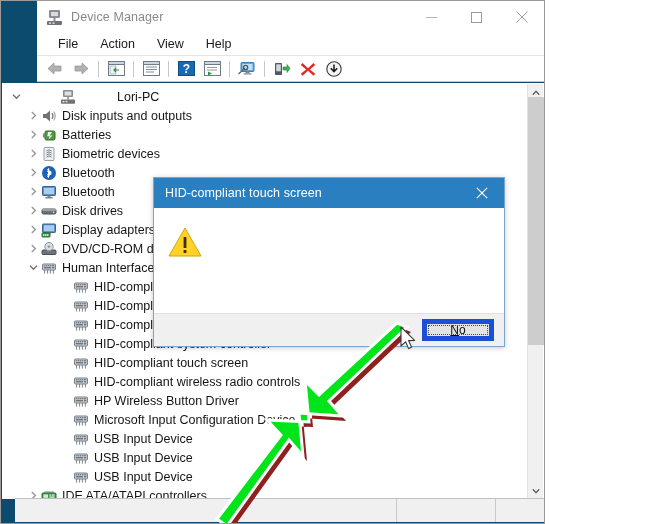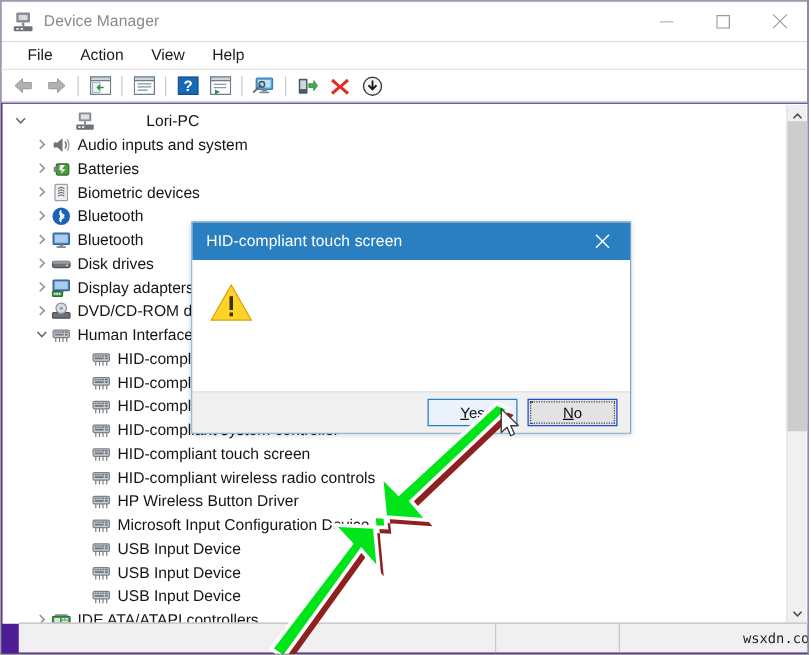--- a/index.html
+++ b/index.html
@@ -10,25 +10,26 @@
     width: 649px; height: 524px;
     font-family: "Liberation Sans", sans-serif;
     overflow: hidden;
     position: relative;
   }
 
   
   #window {
     position: absolute;
     left: 0; top: 0;
-    width: 647px; height: 524px;
-    background: #4c1d95;
+    width: 545px; height: 524px;
+    background: #0c4a6e;
     border: 1px solid #9b9b9b;
     box-sizing: border-box;
     overflow: hidden;
+    padding-left: 36px;
   }
 
   
   #titlebar {
     height: 32px;
     background: #ffffff;
     display: flex;
     align-items: center;
     position: relative;
   }
@@ -278,21 +279,21 @@
     margin-left: 8px;
     box-sizing: border-box;
     position: relative;
   }
   #btn-yes {
     background: #eaf3fb;
     border: 1px solid #2a7fc0;
   }
   #btn-no {
     background: #e3e3e3;
-    border: 1px solid #1d4ed8;
+    border: 5px solid #1d4ed8;
   }
   #btn-no .inner-dot {
     position: absolute;
     left: 1px; top: 1px; right: 1px; bottom: 1px;
     border: 1px dotted #4a4a4a;
   }
   .dbtn .acc { text-decoration: underline; }
 
   
   #green-arrow {
@@ -476,21 +477,21 @@
               <path d="M2.8 1 L6.4 4.5 L2.8 8" fill="none" stroke="#949494" stroke-width="1.3"></path>
             </svg>
         </span>
         <span class="ico">
           <svg width="16" height="16" viewBox="0 0 16 16">
             <path d="M2 6 L5 6 L9 2.5 L9 13.5 L5 10 L2 10 Z" fill="#6d7378"></path>
             <path d="M11 5.2 Q13 8 11 10.8" fill="none" stroke="#6d7378" stroke-width="1.2"></path>
             <path d="M12.8 3.5 Q15.6 8 12.8 12.5" fill="none" stroke="#9aa0a5" stroke-width="1.1"></path>
           </svg>
         </span>
-        <span class="lbl">Audio inputs and system</span>
+        <span class="lbl">Disk inputs and outputs</span>
       </div>
 
       <div class="row lvl1">
         <span class="chev">
           <svg width="9" height="9" viewBox="0 0 9 9">
               <path d="M2.8 1 L6.4 4.5 L2.8 8" fill="none" stroke="#949494" stroke-width="1.3"></path>
             </svg>
         </span>
         <span class="ico">
           <svg width="16" height="16" viewBox="0 0 16 16">
@@ -885,23 +886,20 @@
       <div id="warn-icon">
         <svg width="34" height="32" viewBox="0 0 34 32">
           <path d="M17 2 L33 30 L1 30 Z" fill="#ffd22a" stroke="#d4a400" stroke-width="1"></path>
           <rect x="15.6" y="11" width="2.8" height="11" fill="#3a3000"></rect>
           <rect x="15.6" y="24" width="2.8" height="3" fill="#3a3000"></rect>
         </svg>
       </div>
     </div>
 
     <div id="dlg-footer">
-      <div class="dbtn" id="btn-yes">
-        <span><span class="acc">Y</span><span>es</span></span>
-      </div>
       <div class="dbtn" id="btn-no">
         <span class="inner-dot"></span>
         <span><span class="acc">N</span><span>o</span></span>
       </div>
     </div>
   </div>
 
   <div id="green-arrow">
     <svg width="220" height="210" viewBox="0 0 220 210">
       <g>

